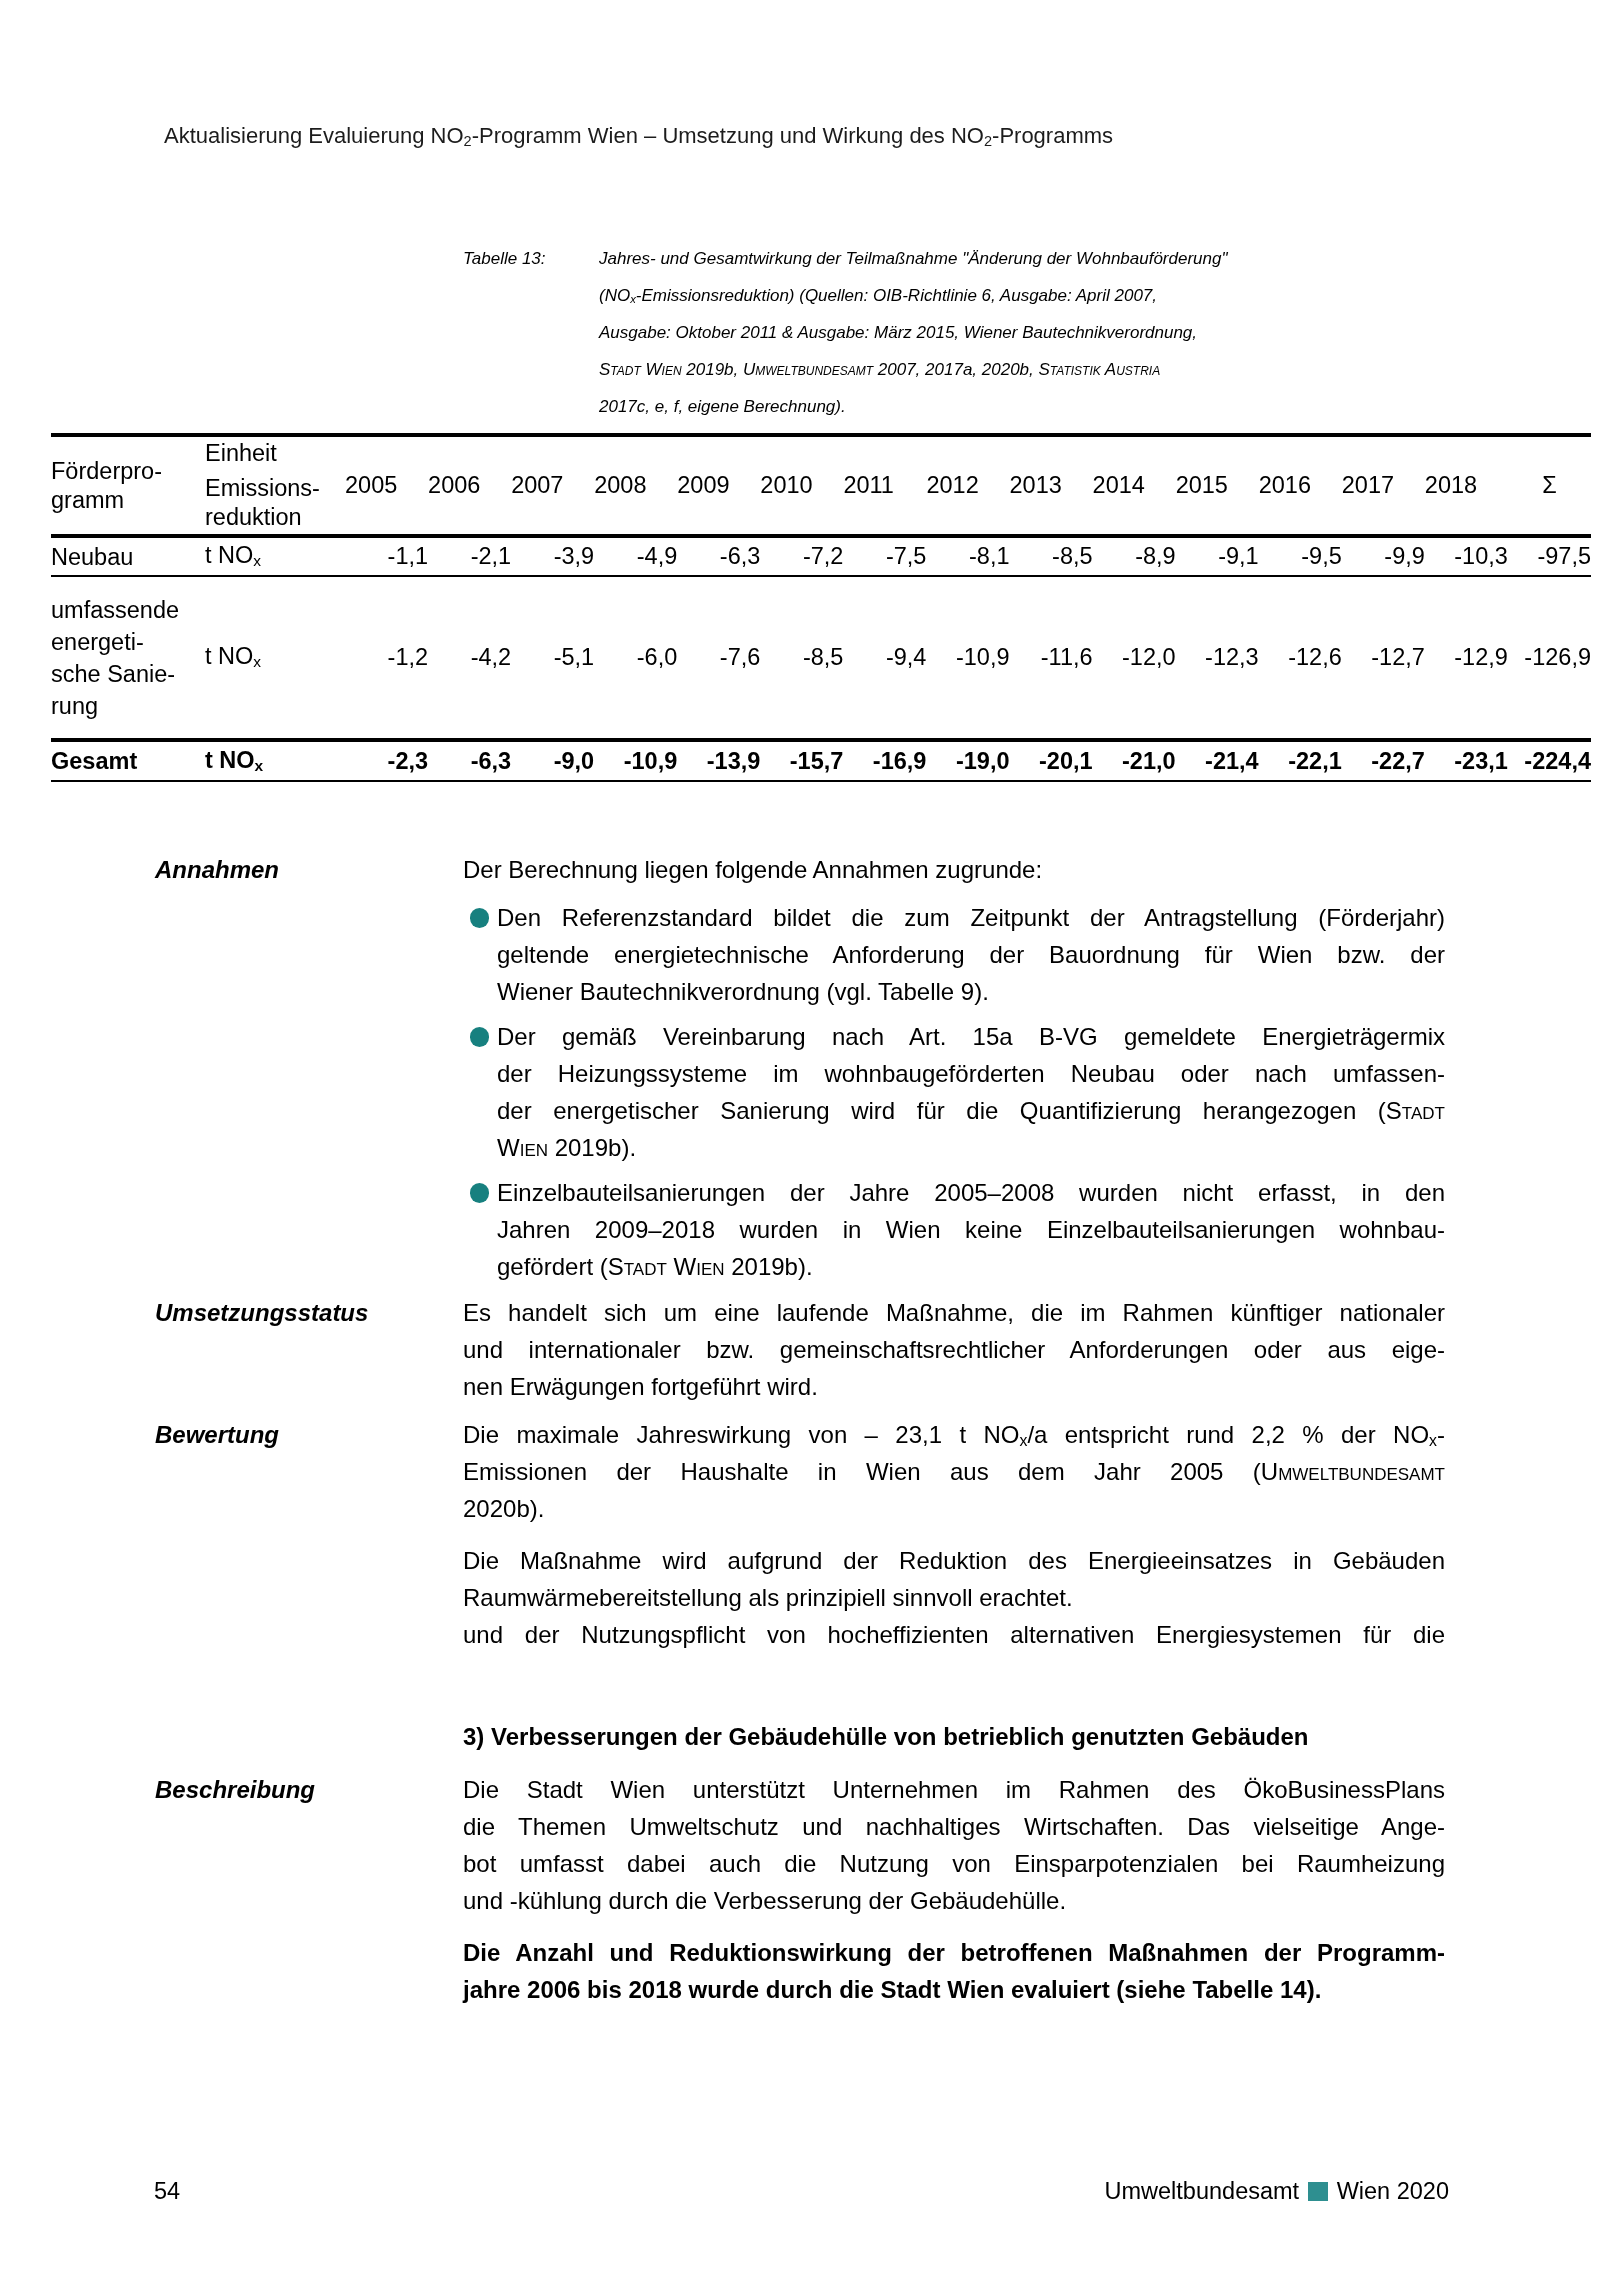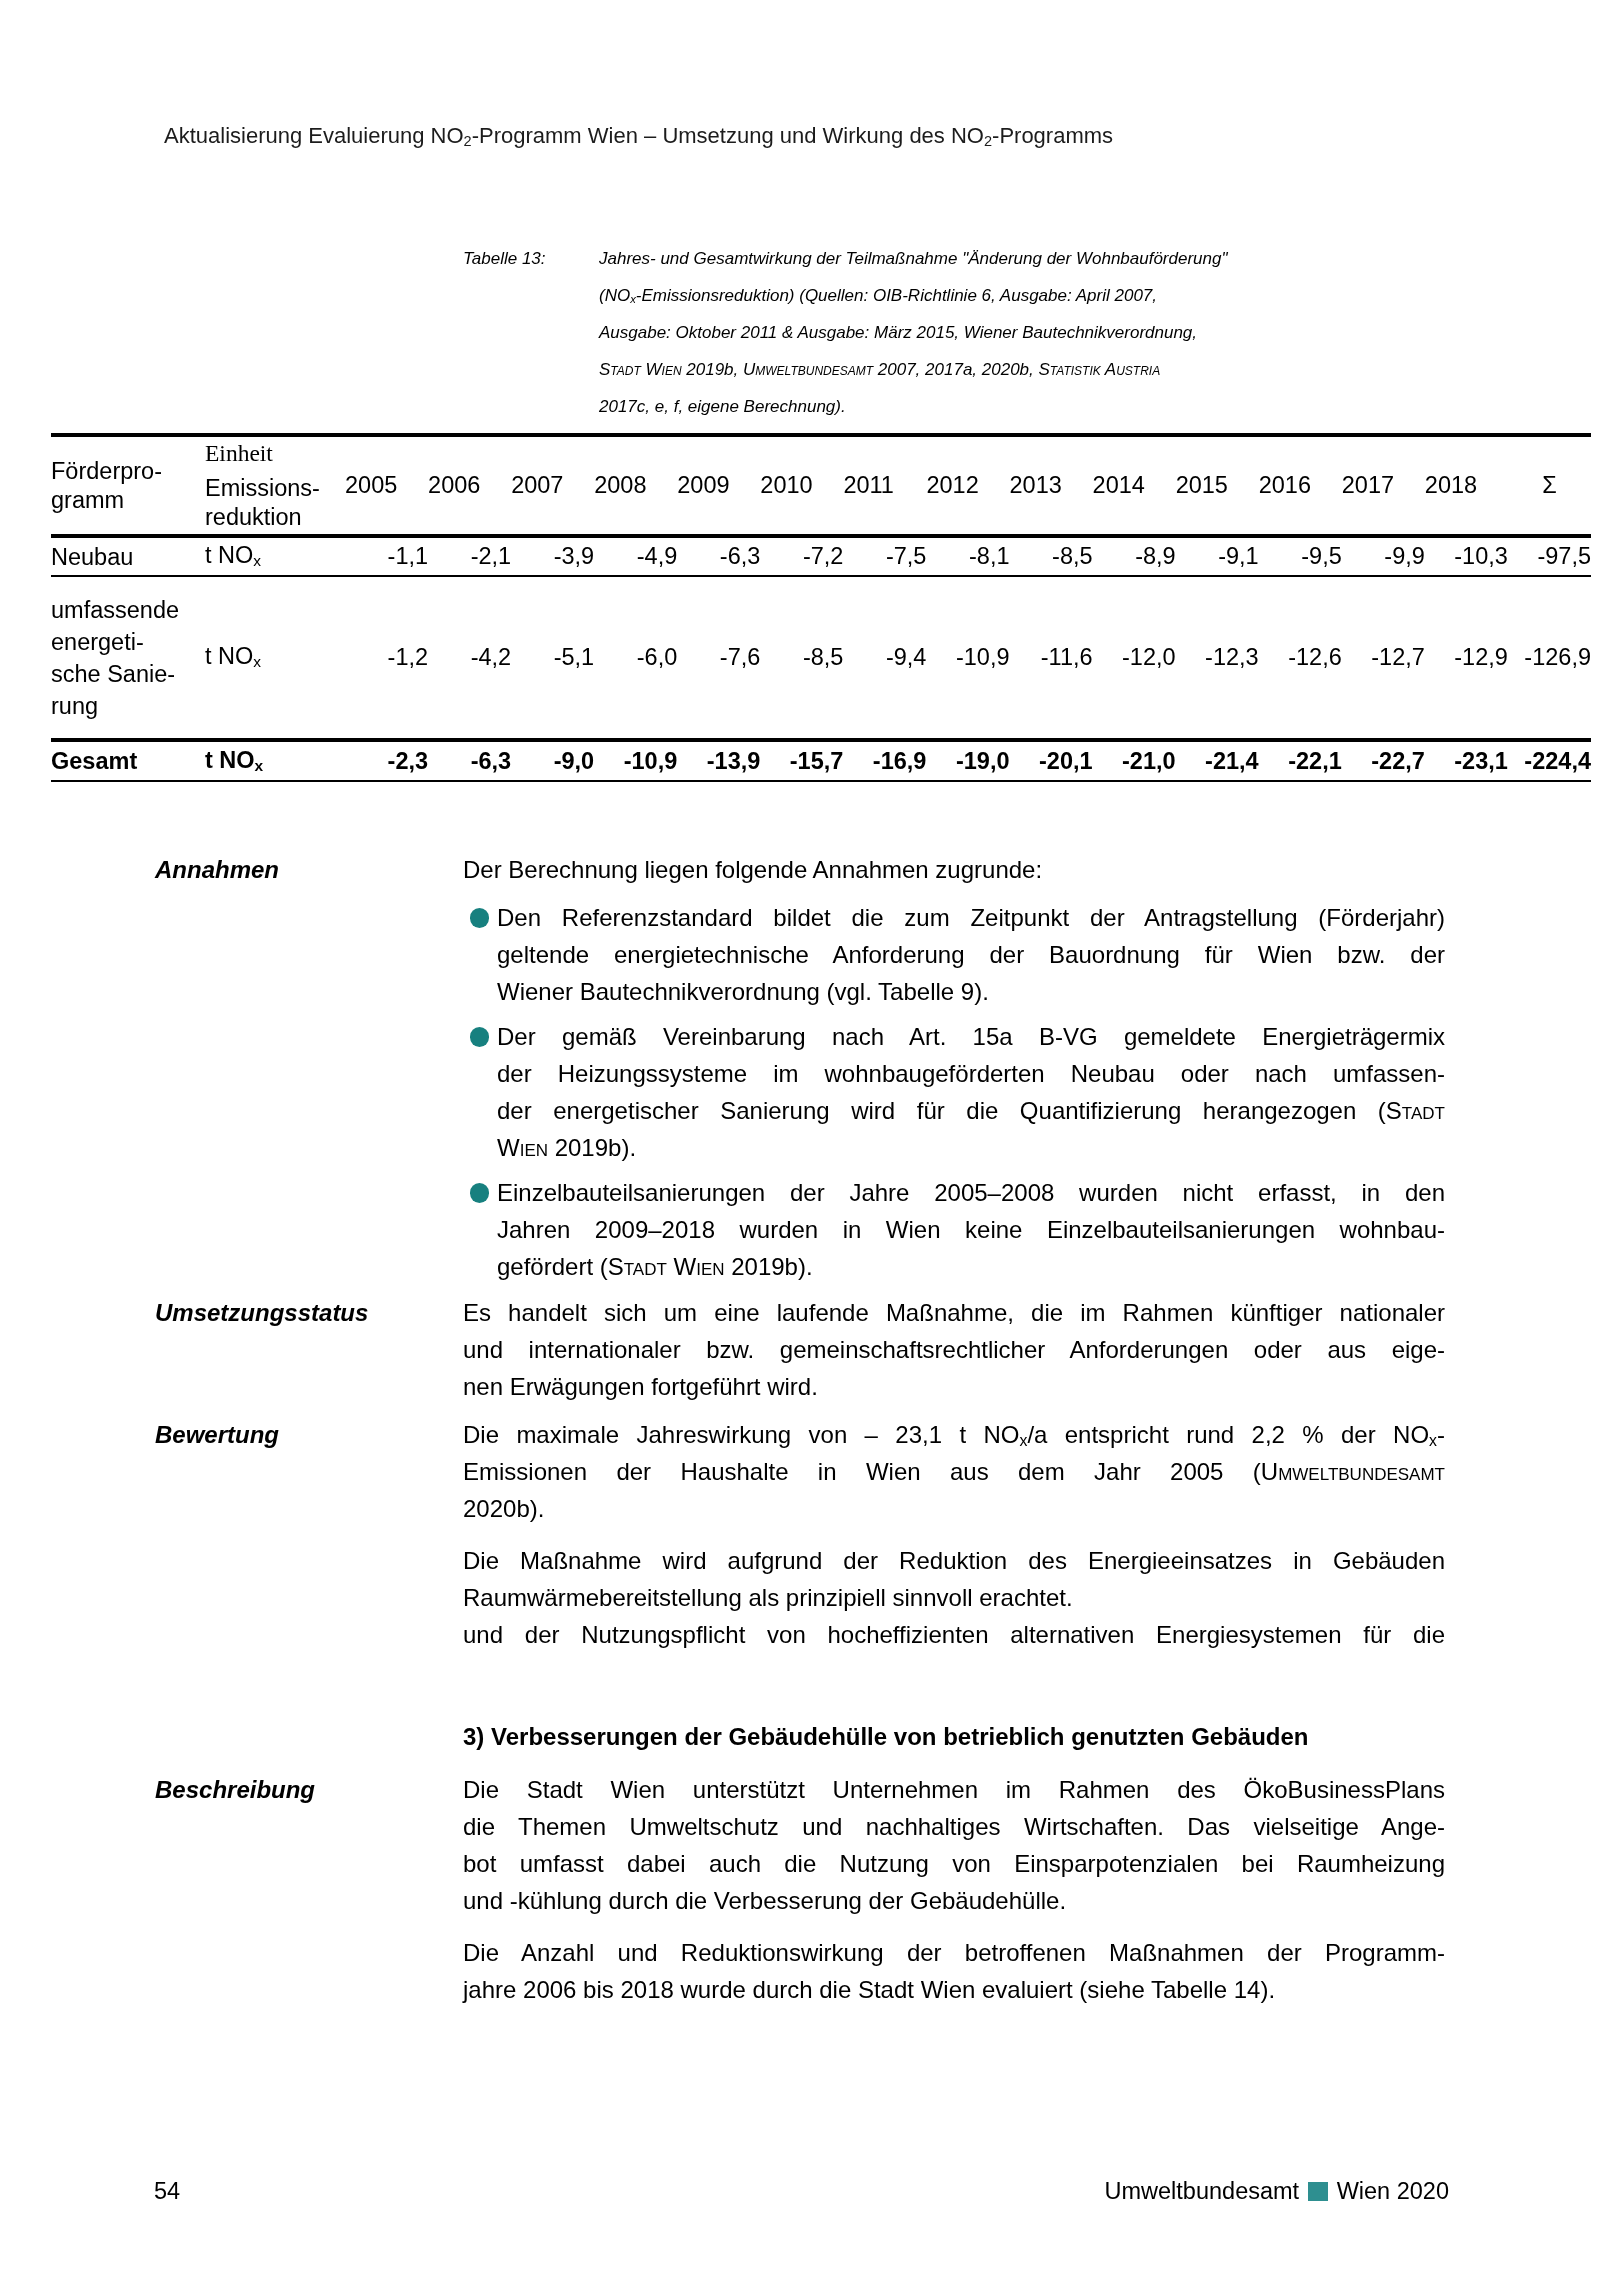--- a/index.html
+++ b/index.html
@@ -18,21 +18,21 @@
   table.data{position:absolute;left:51px;top:433px;width:1540px;border-collapse:collapse;
              table-layout:fixed;font-size:23.5px;border-top:4px solid #000;}
   table.data th,table.data td{padding:0;vertical-align:middle;font-weight:normal;}
   thead tr{height:101px;border-bottom:4.9px solid #000;}
   tbody tr.r0{height:40px;border-bottom:2.4px solid #000;}
   tbody tr.r1{height:164px;border-bottom:4.9px solid #000;}
   tbody tr.r2{height:41px;border-bottom:2.4px solid #000;}
   tbody tr.bold td{font-weight:bold;}
   .prog-header{padding-left:16px;font-weight:bold;line-height:29px;text-align:left;}
   .unit-header{padding-left:8px;font-weight:bold;line-height:29px;text-align:left;}
-  .uh-top{margin-bottom:6.5px;font-family:Liberation Serif, serif;}
+  .uh-top{margin-bottom:6.5px;}
   .th-year{font-weight:bold;text-align:left;padding-right:16px;}
   .th-sum{font-weight:bold;text-align:center;padding-right:0;}
   .cell-program{padding-left:16px;line-height:32px;text-align:left;}
   .cell-unit{padding-left:8px;text-align:left;}
   .cell-val{text-align:right;padding-right:16px;}
   
   .content{position:absolute;left:463px;top:851px;width:982px;font-size:24px;}
   .block{position:relative;}
   .side-label{position:absolute;left:-308px;top:0;width:300px;font-weight:bold;font-style:italic;
               font-size:24px;line-height:37px;}
@@ -238,21 +238,21 @@
         </div>
       </div>
       <div class="section">
         <div class="block" style="margin-top: 16px;">
           <span class="side-label">Beschreibung</span>
           <div class="line j"><span>Die Stadt Wien unterstützt Unternehmen im Rahmen des ÖkoBusinessPlans</span></div>
           <div class="line j"><span>die Themen Umweltschutz und nachhaltiges Wirtschaften. Das vielseitige Ange-</span></div>
           <div class="line j"><span>bot umfasst dabei auch die Nutzung von Einsparpotenzialen bei Raumheizung</span></div>
           <div class="line"><span>und -kühlung durch die Verbesserung der Gebäudehülle.</span></div>
         </div>
-        <div class="block" style="margin-top: 15.4px;">
+        <div class="block" style="margin-top: 15.4px; font-weight: bold;">
           <div class="line j"><span>Die Anzahl und Reduktionswirkung der betroffenen Maßnahmen der Programm-</span></div>
           <div class="line"><span>jahre 2006 bis 2018 wurde durch die Stadt Wien evaluiert (siehe Tabelle 14).</span></div>
         </div>
       </div>
     </div>
 
   <div class="footer-page">54</div>
   <div class="footer-right">
     <span>Umweltbundesamt</span>
     <span class="footer-square"></span>

